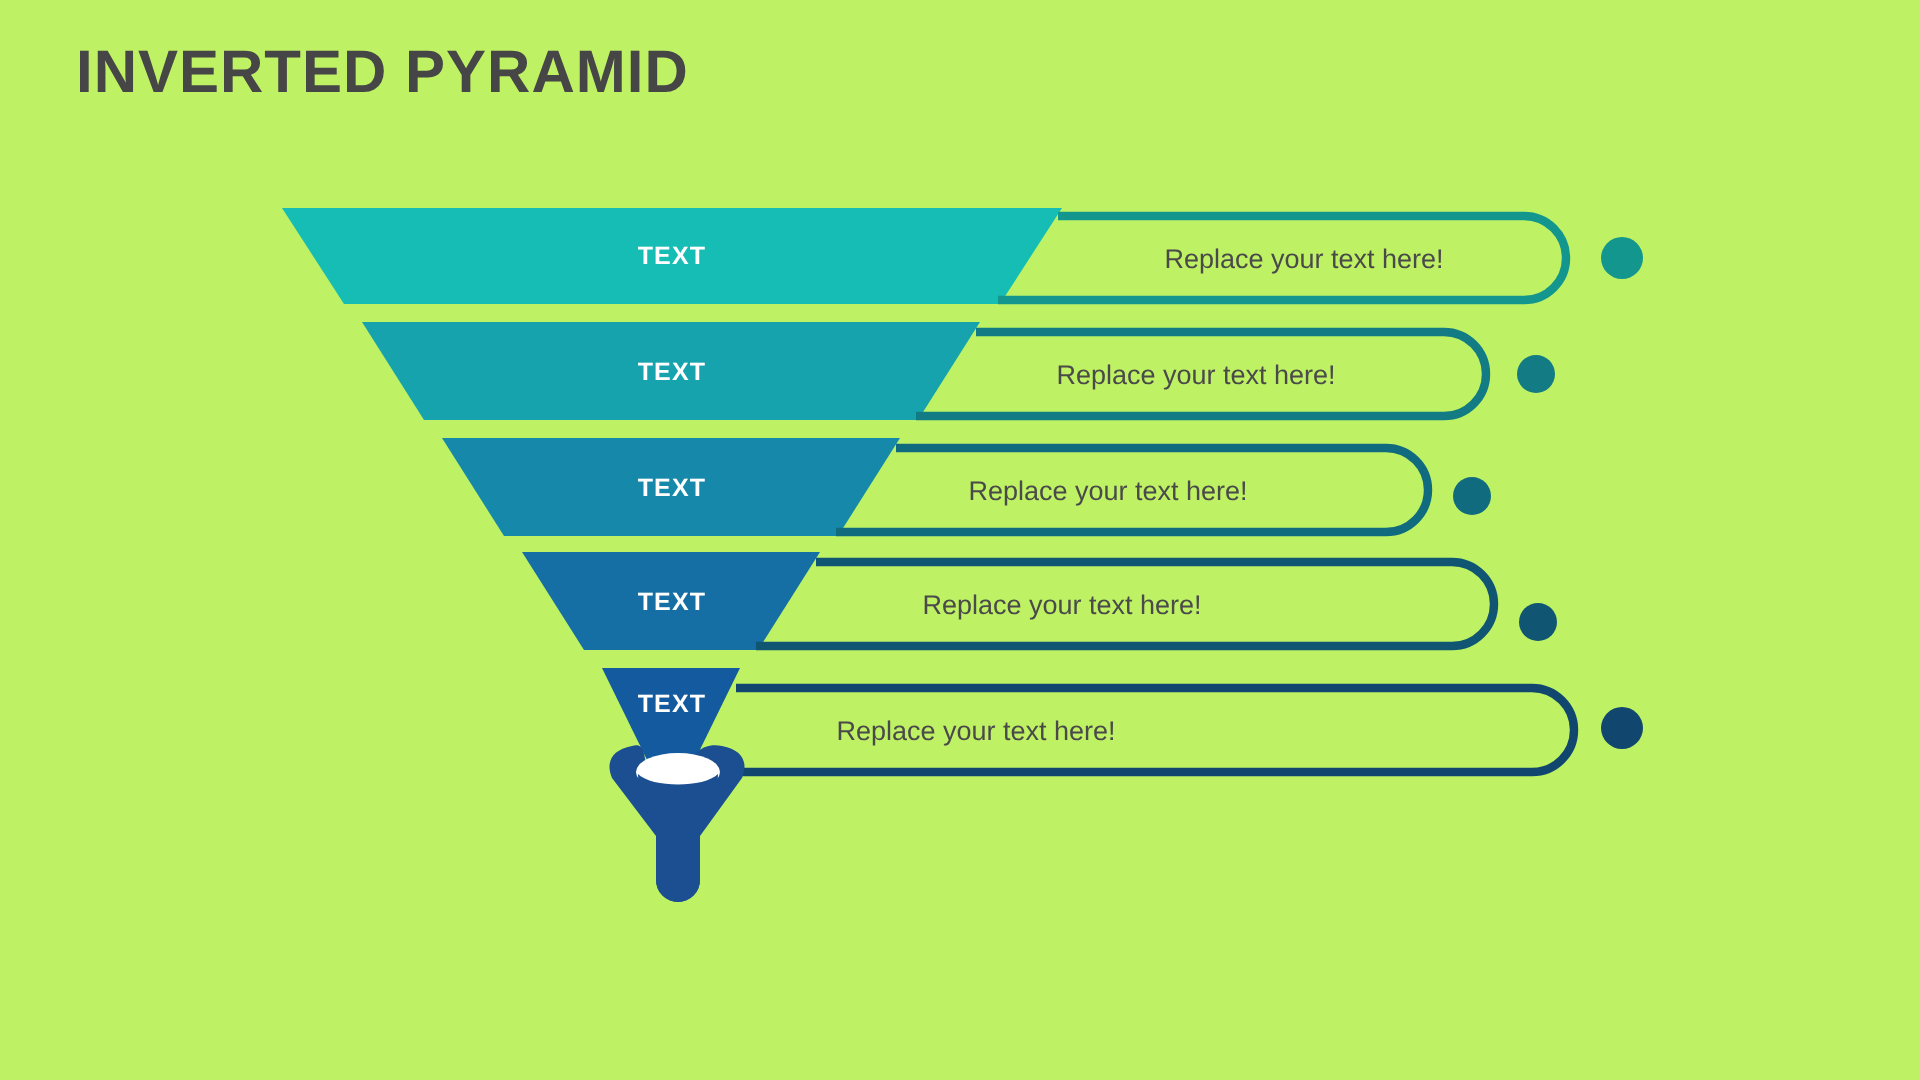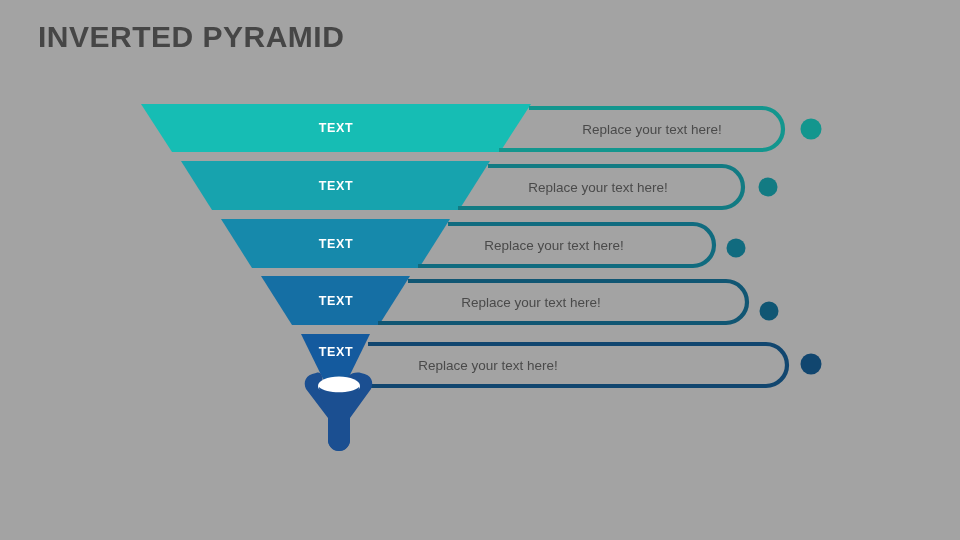--- a/index.html
+++ b/index.html
@@ -51,21 +51,21 @@
   .pill-text {
     font-family: "Liberation Sans", sans-serif;
     font-size: 13.5px;
     font-weight: normal;
     fill: #4a4a4a;
   }
 </style>
 </head>
 <body>
 
-<div id="slide" style="background: #a3a3a3;">
+<div id="slide" style="background: #bef264;">
 
   <div id="page-title" style="color: rgb(70, 70, 70);">INVERTED PYRAMID</div>
 
   <svg id="diagram" viewBox="0 0 960 540">
 
     <g>
       <polygon points="141,104 531,104 500,152 172,152" fill="#16bdb4"></polygon>
       <text class="funnel-label" x="336" y="132" text-anchor="middle">TEXT</text>
     </g>
     <g>

